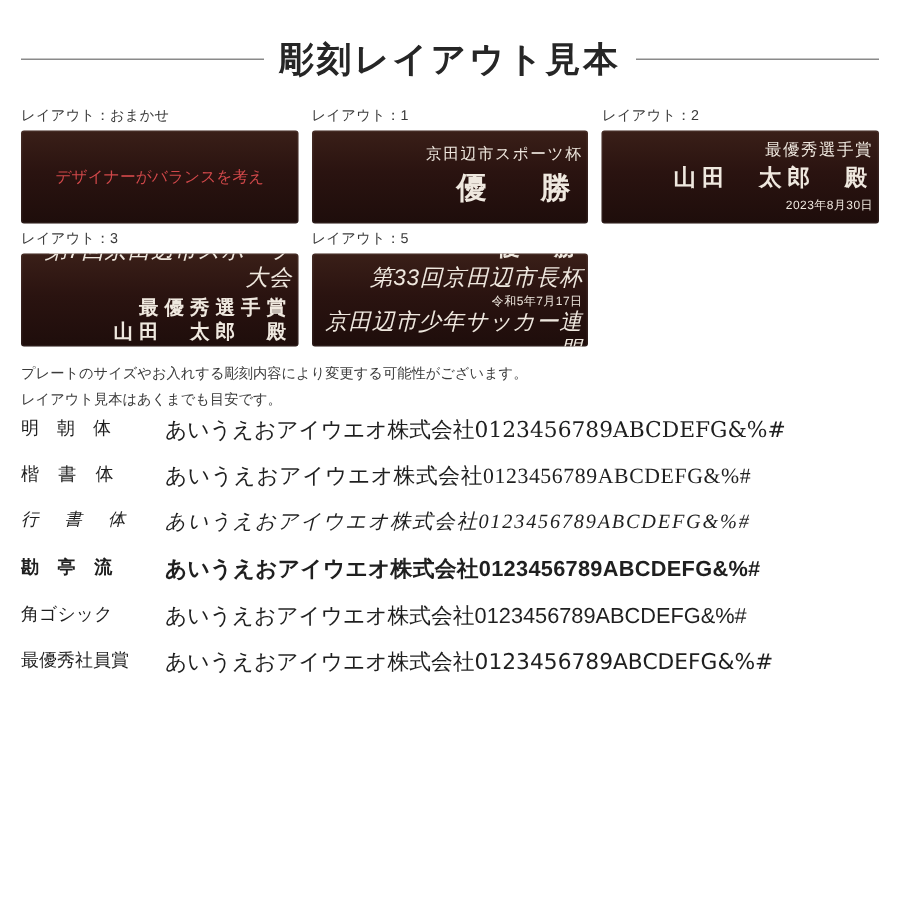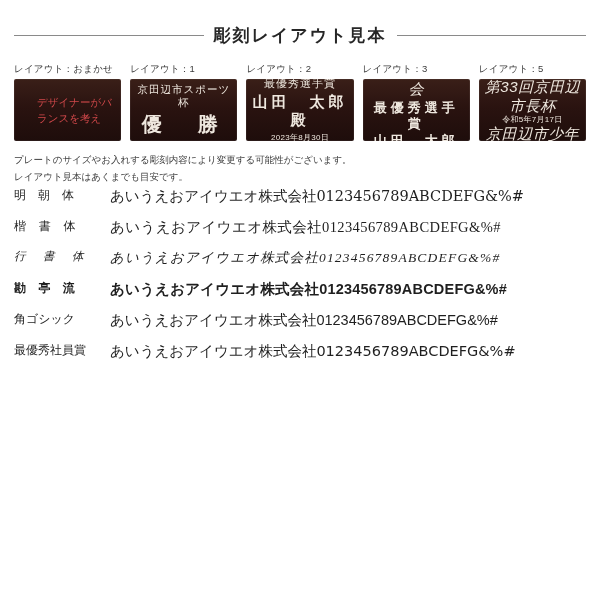--- a/index.html
+++ b/index.html
@@ -30,31 +30,31 @@
     margin-top: 24px;
     margin-bottom: 16px;
   }
   .section-head .rule {
     flex: 1 1 auto;
     height: 1px;
     background: #8a8a8a;
   }
   .section-head .title {
     flex: 0 0 auto;
-    font-size: 17px;
+    font-size: 23px;
     letter-spacing: 2px;
     font-weight: 700;
     color: #262626;
     white-space: nowrap;
   }
 
   
   .plate-grid {
     display: grid;
-    grid-template-columns: repeat(5, 1fr);
+    grid-template-columns: repeat(3, 1fr);
     column-gap: 9px;
     row-gap: 4px;
   }
   .plate-cell {
     display: flex;
     flex-direction: column;
   }
   .plate-caption {
     font-size: 9.5px;
     color: #3a3a3a;
@@ -68,21 +68,21 @@
     border-radius: 2px;
     background: linear-gradient(180deg, #3a1f18 0%, #2a1310 45%, #1e0d0b 100%);
     box-shadow: inset 0 0 0 1px rgba(255,255,255,0.06);
     display: flex;
     align-items: center;
     justify-content: center;
     overflow: hidden;
   }
   .plate-inner {
     width: 100%;
-    text-align: center;
+    text-align: right;
     color: #efe8df;
     line-height: 1.25;
     padding: 0 4px;
     box-sizing: border-box;
   }
   .l-omakase {
     color: #d1484a;
     font-size: 10.5px;
     text-align: left;
     padding-left: 23px;

